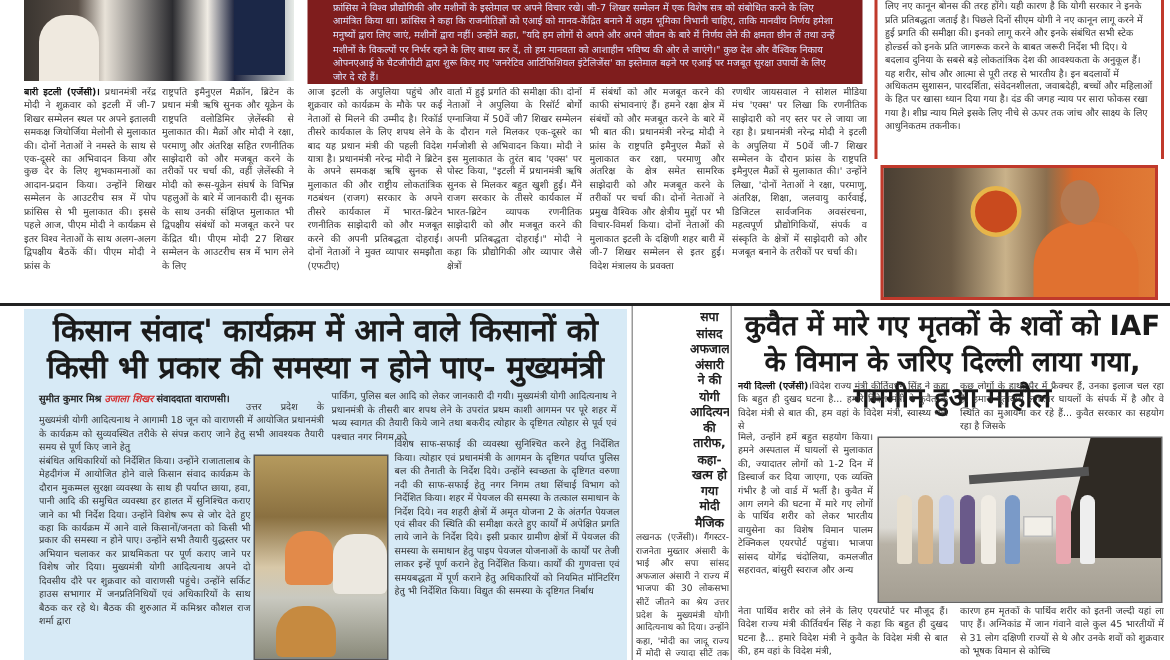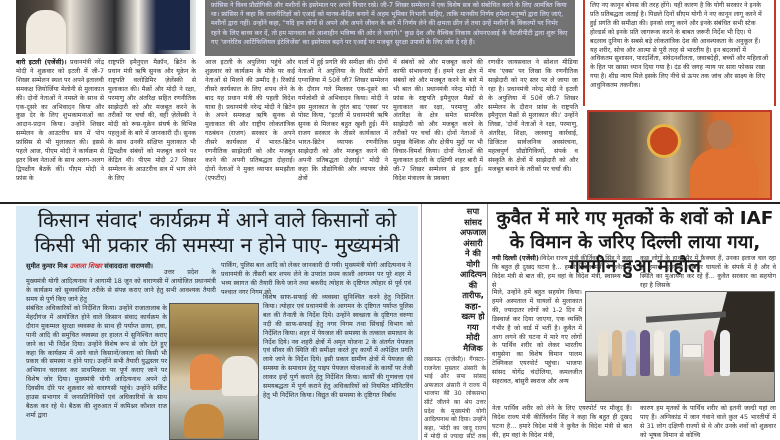--- a/index.html
+++ b/index.html
@@ -6,34 +6,34 @@
   html, body { width: 780px; height: 440px; overflow: hidden; background: #fff; }
   body { position: relative; font-family: "DejaVu Sans", sans-serif; color: #222; }
 
   .abs { position: absolute; overflow: hidden; }
 
   
   .photo-italy { left: 16px; top: 0; width: 180px; height: 54px; background: linear-gradient(90deg,#3a3530 0%,#5a5048 20%,#e8e2d8 30%,#2c2c30 55%,#f0ece4 68%,#1e2540 78%,#e8ece8 100%); }
   .photo-italy .fig1 { position:absolute; left:10px; top:10px; width:40px; height:44px; background:#efe9df; border-radius:18px 18px 0 0; }
   .photo-italy .fig2 { position:absolute; left:140px; top:0; width:34px; height:50px; background:#1b2747; }
 
-  .box-dark { left: 205px; top: 0; width: 370px; height: 56px; background: #737373; color: #dfe3ff; font-size: 6.4px; line-height: 9.2px; padding: 1px 6px; }
+  .box-dark { left: 205px; top: 0; width: 370px; height: 56px; background: #7f1d1d; color: #dfe3ff; font-size: 6.4px; line-height: 9.2px; padding: 1px 17px; }
 
   .col { font-size: 6.3px; line-height: 8.9px; color: #333; text-align: justify; }
 
   .right-box { left: 583px; top: 0; width: 193px; height: 106px; border-left: 2px solid #c0392b; border-right: 2px solid #c0392b; padding: 1px 5px; font-size: 6.3px; line-height: 8.9px; color:#333; }
   .photo-yogi { left: 587px; top: 110px; width: 185px; height: 90px; background: linear-gradient(90deg,#4a3f33 0%,#6b5a45 25%,#c9b28a 45%,#8a6e4e 60%,#d96a2b 70%,#e07a36 100%); border: 2px solid #c0392b; }
   .photo-yogi .emblem { position:absolute; left:58px; top:12px; width:34px; height:34px; border-radius:50%; background:#c94a1e; border:3px solid #e6b54a; }
   .photo-yogi .head { position:absolute; left:118px; top:8px; width:26px; height:30px; border-radius:50%; background:#b57a52; }
   .photo-yogi .robe { position:absolute; left:100px; top:36px; width:70px; height:60px; background:#e07130; border-radius:30px 30px 0 0; }
 
   .hr-top { left: 0; top: 202px; width: 780px; height: 2px; background: #222; }
 
   .kisan-wrap { left: 16px; top: 206px; width: 402px; height: 234px; background: #d7eaf6; }
-  .kisan-head { position:absolute; left:0; top:2px; width:402px; text-align:center; font-size: 20.5px; line-height: 25px; color: #1a1a1a; font-weight: normal; }
+  .kisan-head { position:absolute; left:0; top:2px; width:402px; text-align:center; font-size: 20.5px; line-height: 25px; color: #1a1a1a; font-weight: bold; }
   .byline { position:absolute; left:10px; top:55px; font-size:6.5px; color:#222; }
   .byline .red { color:#d32f2f;font-style:italic; }
   .kisan-col1 { position:absolute; left:10px; top:64px; width:190px; }
   .kisan-col1b { position:absolute; left:10px; top:98px; width:141px; }
   .kisan-col2 { position:absolute; left:205px; top:55px; width:190px; }
   .kisan-col2b { position:absolute; left:247px; top:87px; width:150px; }
   .photo-temple { position:absolute; left:153px; top:97px; width:90px; height:137px; background: linear-gradient(180deg,#b59a5e 0%,#8a7040 30%,#d8c8a8 55%,#c9c9c0 70%,#8a8a7a 100%); border:1px solid #555; }
   .photo-temple .saffron { position:absolute; left:20px; top:50px; width:32px; height:36px; background:#e28a4a; border-radius:14px 14px 4px 4px; }
   .photo-temple .white { position:absolute; left:52px; top:52px; width:36px; height:40px; background:#ece8e0; border-radius:14px 14px 4px 4px; }
   .photo-temple .linga { position:absolute; left:14px; top:100px; width:40px; height:34px; background:#c68a40; border-radius:18px 18px 4px 4px; }

